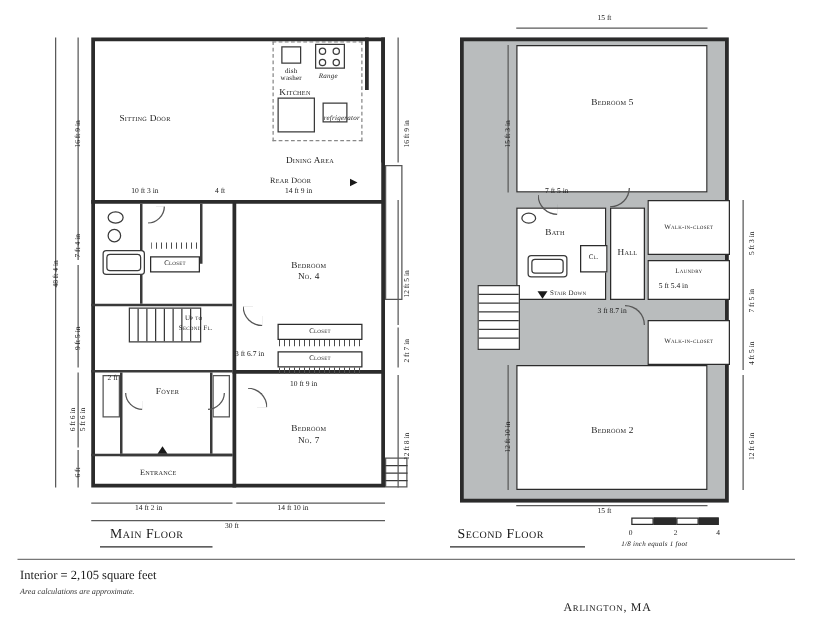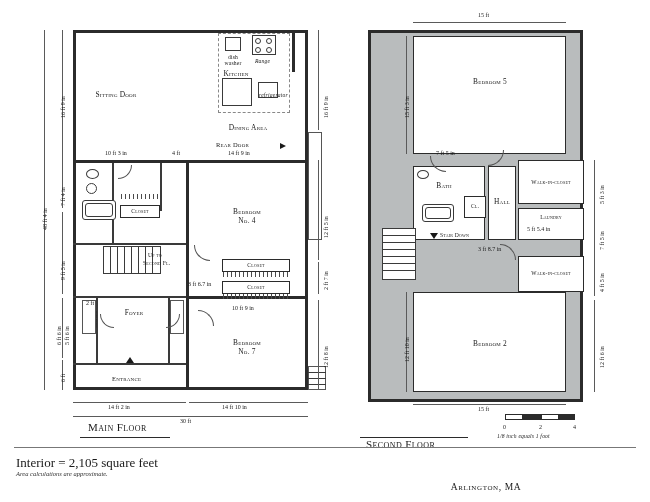--- a/index.html
+++ b/index.html
@@ -107,21 +107,21 @@
   }
 
   
   .footer-rule {
     position: absolute;
     left: 14px; top: 447px; width: 622px; height: 0;
     border-top: 1px solid #777;
   }
   .foot-main {
     position: absolute;
-    font-size: 13px;
+    font-size: 10px;
   }
   .foot-sub {
     position: absolute;
     font-size: 6.5px;
     font-style: italic;
     color: #333;
   }
   .company {
     position: absolute;
     text-align: center;
@@ -403,21 +403,21 @@
 
   <div class="dline-v" style="left:594px; top:256px; height:40px;"></div>
   <div class="dim rot" style="left:599px; top:292px;">4 ft 5 in</div>
 
   <div class="dline-v" style="left:594px; top:300px; height:92px;"></div>
   <div class="dim rot" style="left:599px; top:368px;">12 ft 6 in</div>
 
   <div class="dim" style="left:436px; top:150px;">7 ft 5 in</div>
   <div class="dim" style="left:478px; top:246px;">3 ft 8.7 in</div>
 
-  <div class="floor-title" style="left:366px; top:438px;">Second Floor</div>
+  <div class="floor-title" style="left:366px; top:421px;">Second Floor</div>
   <div class="floor-rule" style="left:360px; top:437px; width:108px;"></div>
 
   <div class="scalebar" style="left:505px; top:414px; width:70px; height:18px;">
     <div class="seg" style="left:0px; top:0px; width:18px;"></div>
     <div class="seg fill" style="left:18px; top:0px; width:18px;"></div>
     <div class="seg" style="left:36px; top:0px; width:18px;"></div>
     <div class="seg fill" style="left:54px; top:0px; width:16px;"></div>
   </div>
   <div class="dim" style="left:503px; top:424px;">0</div>
   <div class="dim" style="left:539px; top:424px;">2</div>

